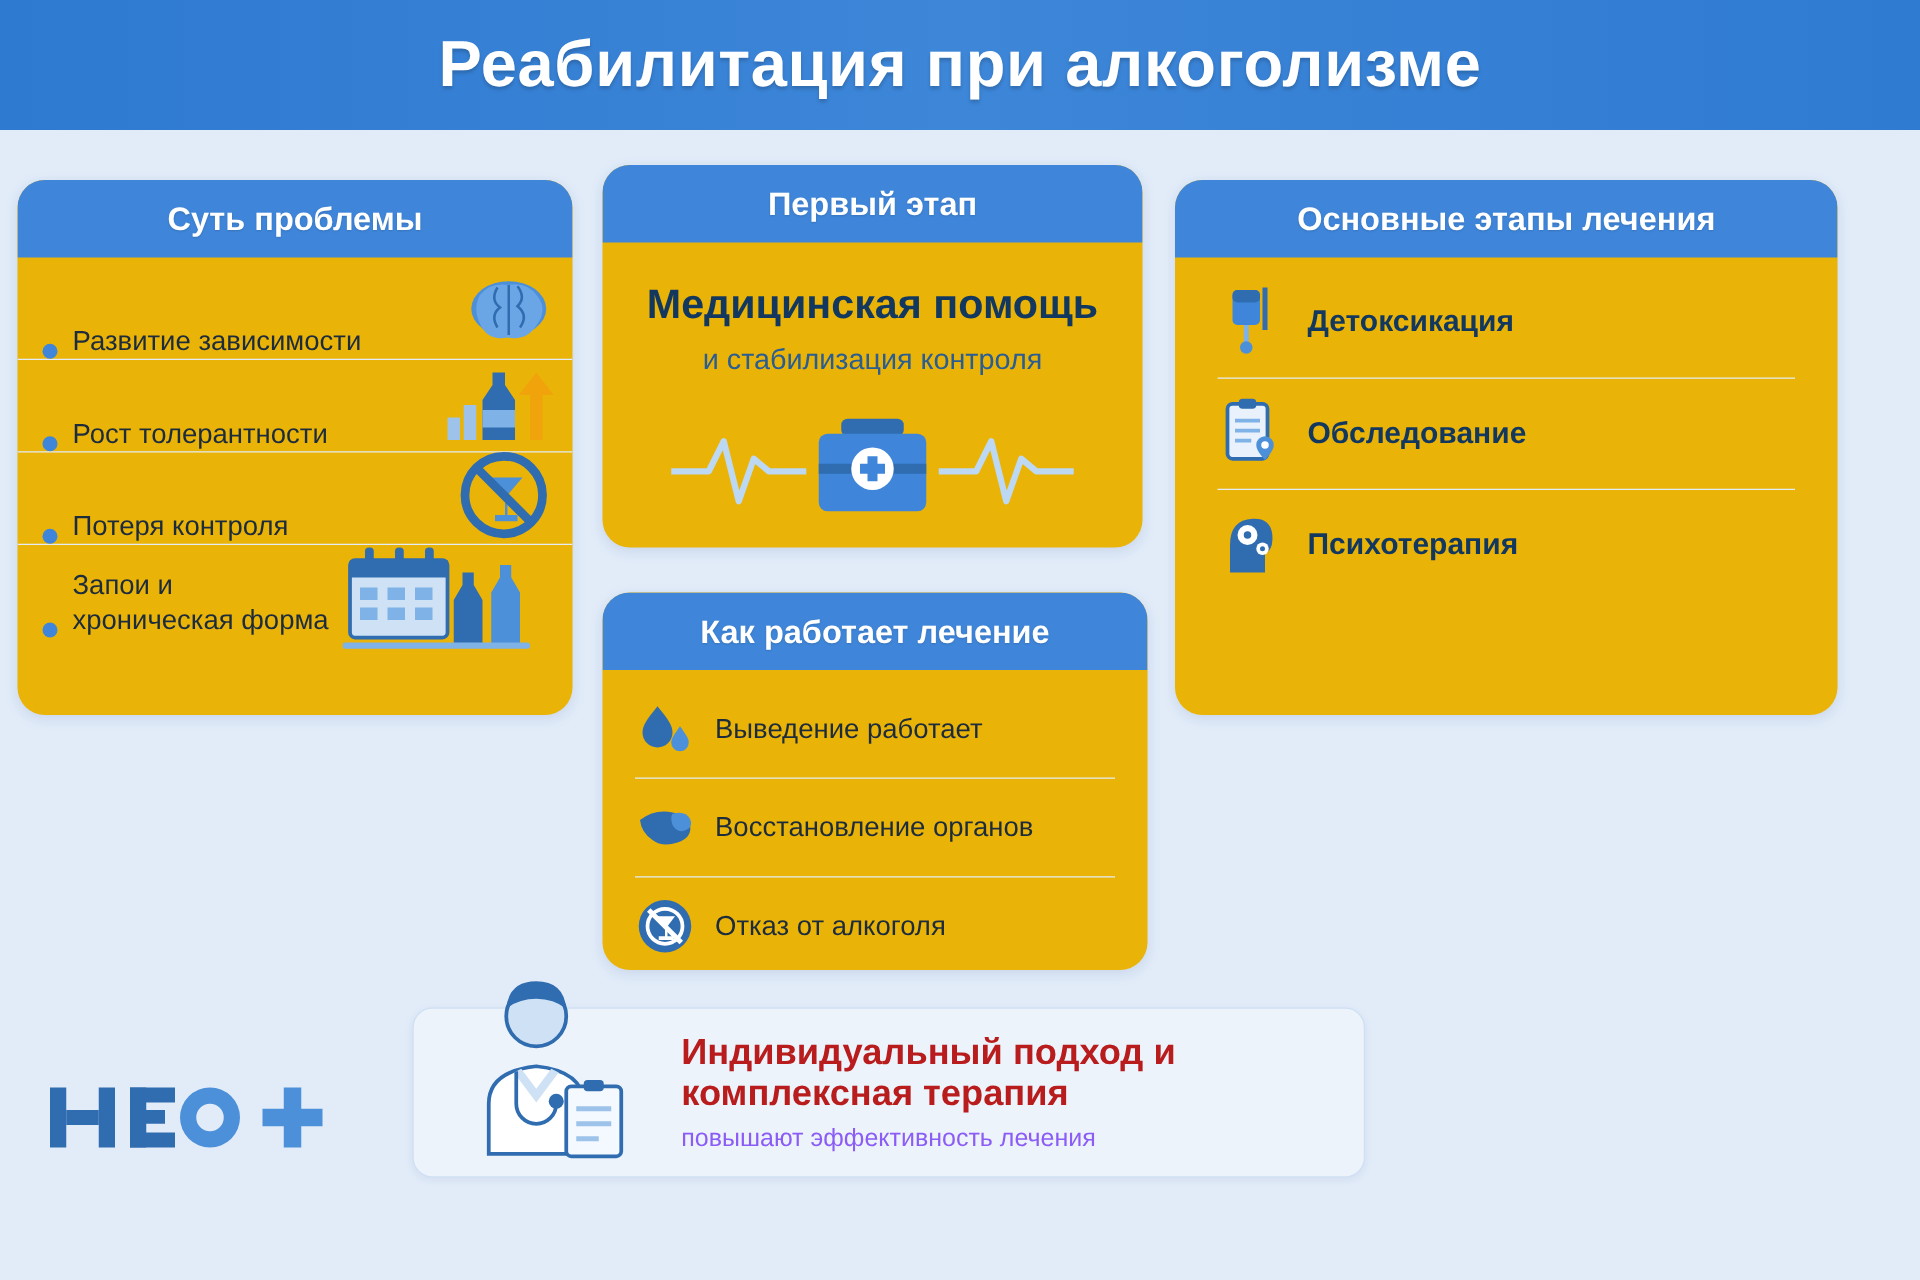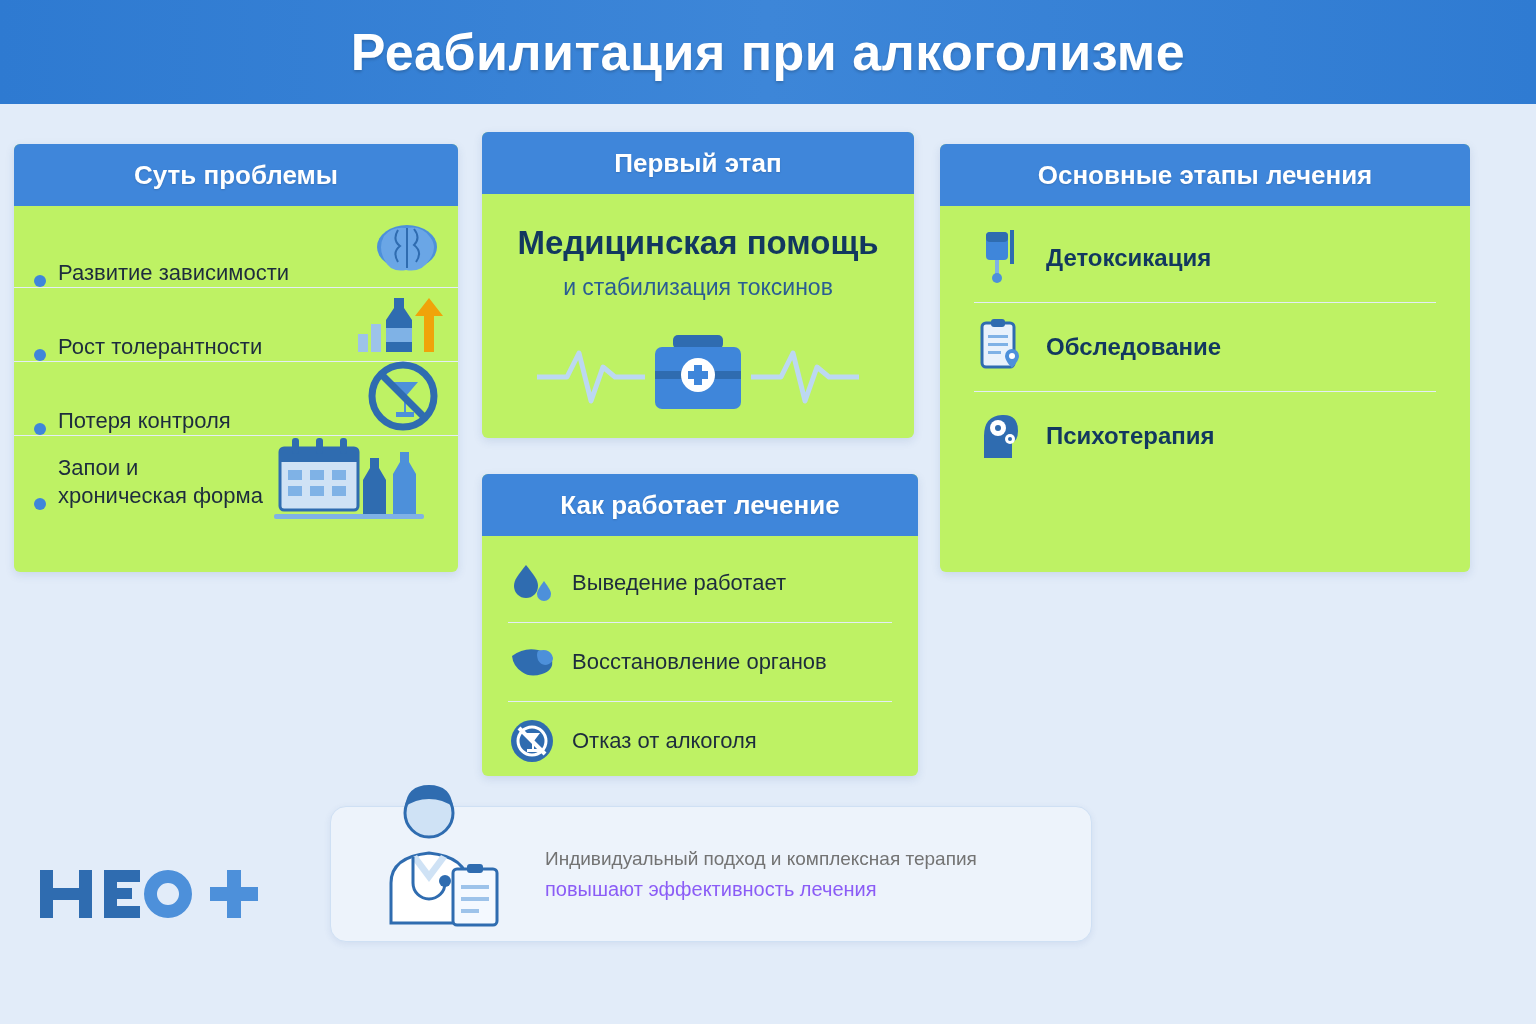--- a/index.html
+++ b/index.html
@@ -31,22 +31,22 @@
     color: #ffffff;
     font-size: 52px;
     font-weight: bold;
     letter-spacing: 0.5px;
     text-shadow: 0 2px 3px rgba(0,0,0,0.18);
   }
 
   
   .card {
     position: absolute;
-    background: #bef264;
-    border-radius: 6px;
+    background: #eab308;
+    border-radius: 22px;
     box-shadow: 0 3px 10px rgba(40,80,140,0.13);
     overflow: hidden;
   }
   .card-title {
     height: 62px;
     background: #3f86da;
     color: #ffffff;
     font-size: 26px;
     font-weight: bold;
     display: flex;
@@ -135,21 +135,21 @@
     border: 1px solid #cfe0f4;
     border-radius: 16px;
     box-shadow: 0 2px 7px rgba(40,80,140,0.09);
     display: flex;
     align-items: center;
     gap: 18px;
     padding-left: 26px;
     box-sizing: border-box;
   }
   .note-text .n1 {
-    font-size: 19px; font-weight: normal; color: #737373;
+    font-size: 29px; font-weight: bold; color: #b91c1c;
   }
   .note-text .n2 {
     font-size: 20px; color: #8b5cf6; margin-top: 8px;
   }
 
   
   #logo {
     position: absolute;
     left: 38px; top: 860px;
     width: 230px; height: 70px;
@@ -236,21 +236,21 @@
     </div>
 
   </div>
 </div>
 
 <div class="card" id="card-first">
   <div class="card-title">Первый этап</div>
   <div class="card-body">
     <div class="first-text">
       <div class="l1">Медицинская помощь</div>
-      <div class="l2">и стабилизация токсинов</div>
+      <div class="l2">и стабилизация контроля</div>
     </div>
     <div style="display:flex;justify-content:center;margin-top:14px;">
       <svg class="icon" width="330" height="110" viewBox="0 0 330 110">
         <polyline points="4,62 34,62 46,38 58,86 70,52 82,62 112,62" fill="none" stroke="#bcd8f2" stroke-width="5" stroke-linejoin="round"></polyline>
         <polyline points="218,62 248,62 260,38 272,86 284,52 296,62 326,62" fill="none" stroke="#bcd8f2" stroke-width="5" stroke-linejoin="round"></polyline>
         <rect x="140" y="20" width="50" height="14" rx="5" fill="#2f6cb0"></rect>
         <rect x="122" y="32" width="86" height="62" rx="7" fill="#3f86da"></rect>
         <rect x="122" y="56" width="86" height="8" fill="#2f6cb0"></rect>
         <circle cx="165" cy="60" r="17" fill="#ffffff"></circle>
         <rect x="161" y="50" width="8" height="20" fill="#3f86da"></rect>

